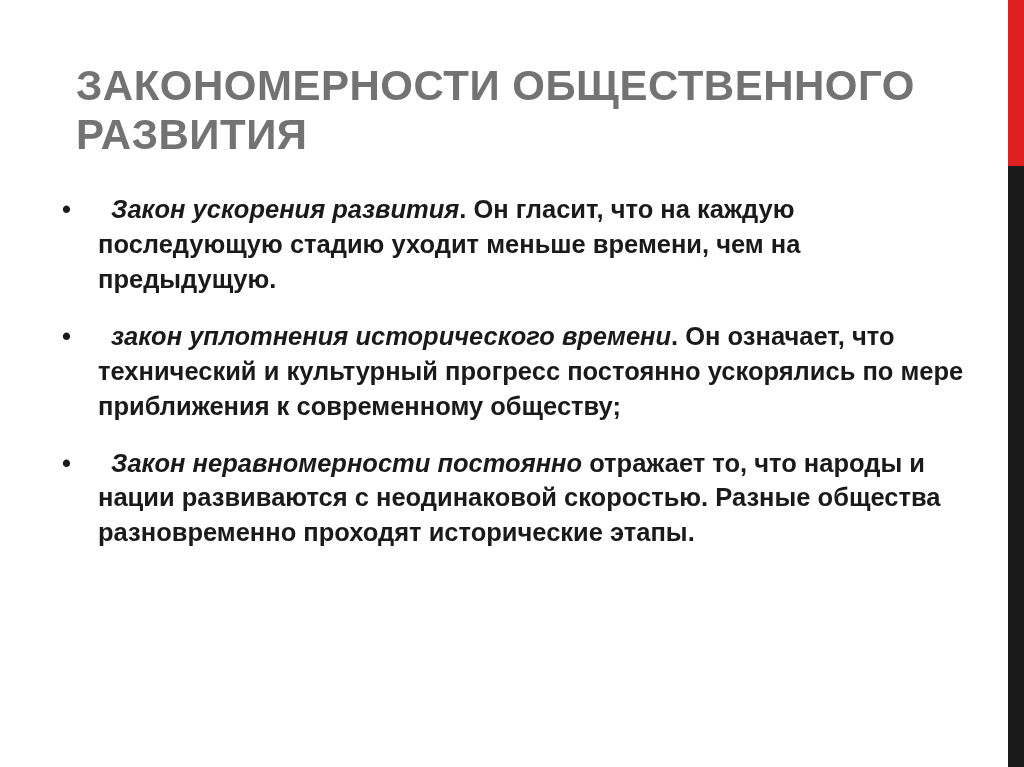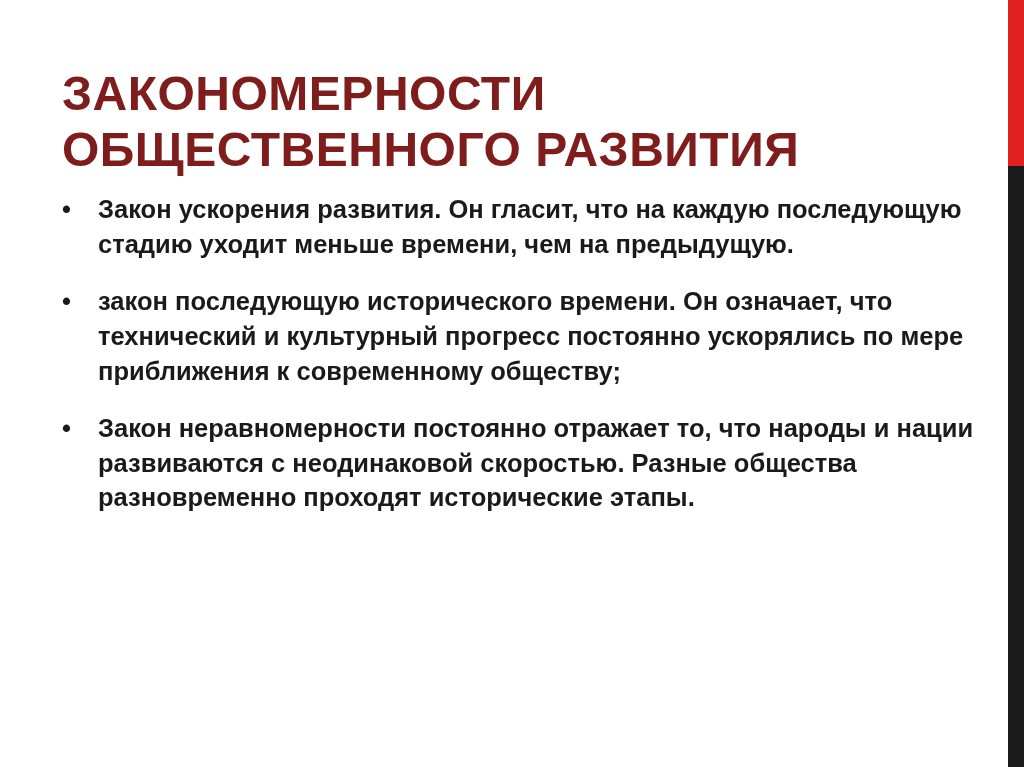--- a/index.html
+++ b/index.html
@@ -32,25 +32,25 @@
   .accent-bar-bottom {
     position: absolute;
     right: 0;
     top: 166px;
     width: 16px;
     height: 601px;
     background: #1a1a1a;
   }
   .title {
     position: absolute;
-    left: 62px;
+    left: 76px;
     top: 34px;
     width: 880px;
-    color: #7f1d1d;
-    font-size: 48px;
+    color: #737373;
+    font-size: 42px;
     font-weight: bold;
     line-height: 1.16;
     letter-spacing: 0.5px;
     text-transform: uppercase;
   }
   .body-list {
     position: absolute;
     left: 50px;
     top: 192px;
     width: 930px;
@@ -73,20 +73,22 @@
   .bullet-dot {
     position: absolute;
     left: 12px;
     top: 0;
     font-size: 25.5px;
     line-height: 1.37;
     color: #1a1a1a;
     font-weight: bold;
   }
   .em {
+    font-style: italic;
+    margin-left: 13px;
   }
 </style>
 </head>
 <body>
 
 <div class="slide">
 
   <div class="accent-bar-top"></div>
   <div class="accent-bar-bottom"></div>
 
@@ -94,21 +96,21 @@
 
   <ul class="body-list">
 
     <li class="bullet-item">
       <span class="bullet-dot">•</span>
       <span class="em">Закон ускорения развития</span><span>. Он гласит, что на каждую последующую стадию уходит меньше времени, чем на предыдущую.</span>
     </li>
 
     <li class="bullet-item">
       <span class="bullet-dot">•</span>
-      <span class="em">закон последующую исторического времени</span><span>. Он означает, что технический и культурный прогресс постоянно ускорялись по мере приближения к современному обществу;</span>
+      <span class="em">закон уплотнения исторического времени</span><span>. Он означает, что технический и культурный прогресс постоянно ускорялись по мере приближения к современному обществу;</span>
     </li>
 
     <li class="bullet-item">
       <span class="bullet-dot">•</span>
       <span class="em">Закон неравномерности постоянно</span><span> отражает то, что народы и нации развиваются с неодинаковой скоростью. Разные общества разновременно проходят исторические этапы.</span>
     </li>
 
   </ul>
 
 </div>

